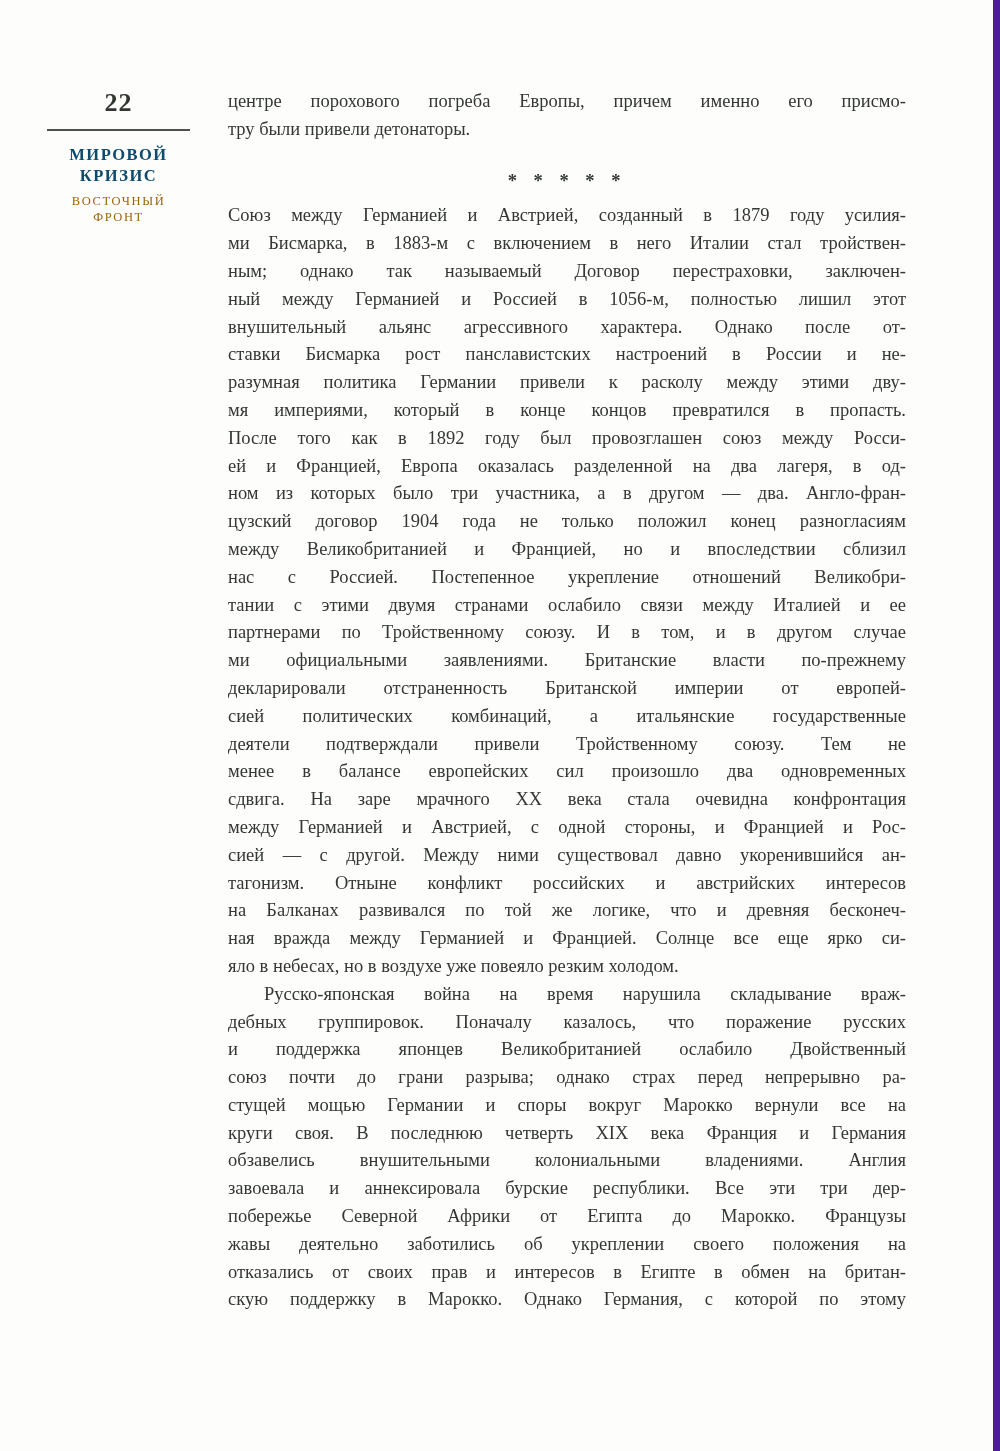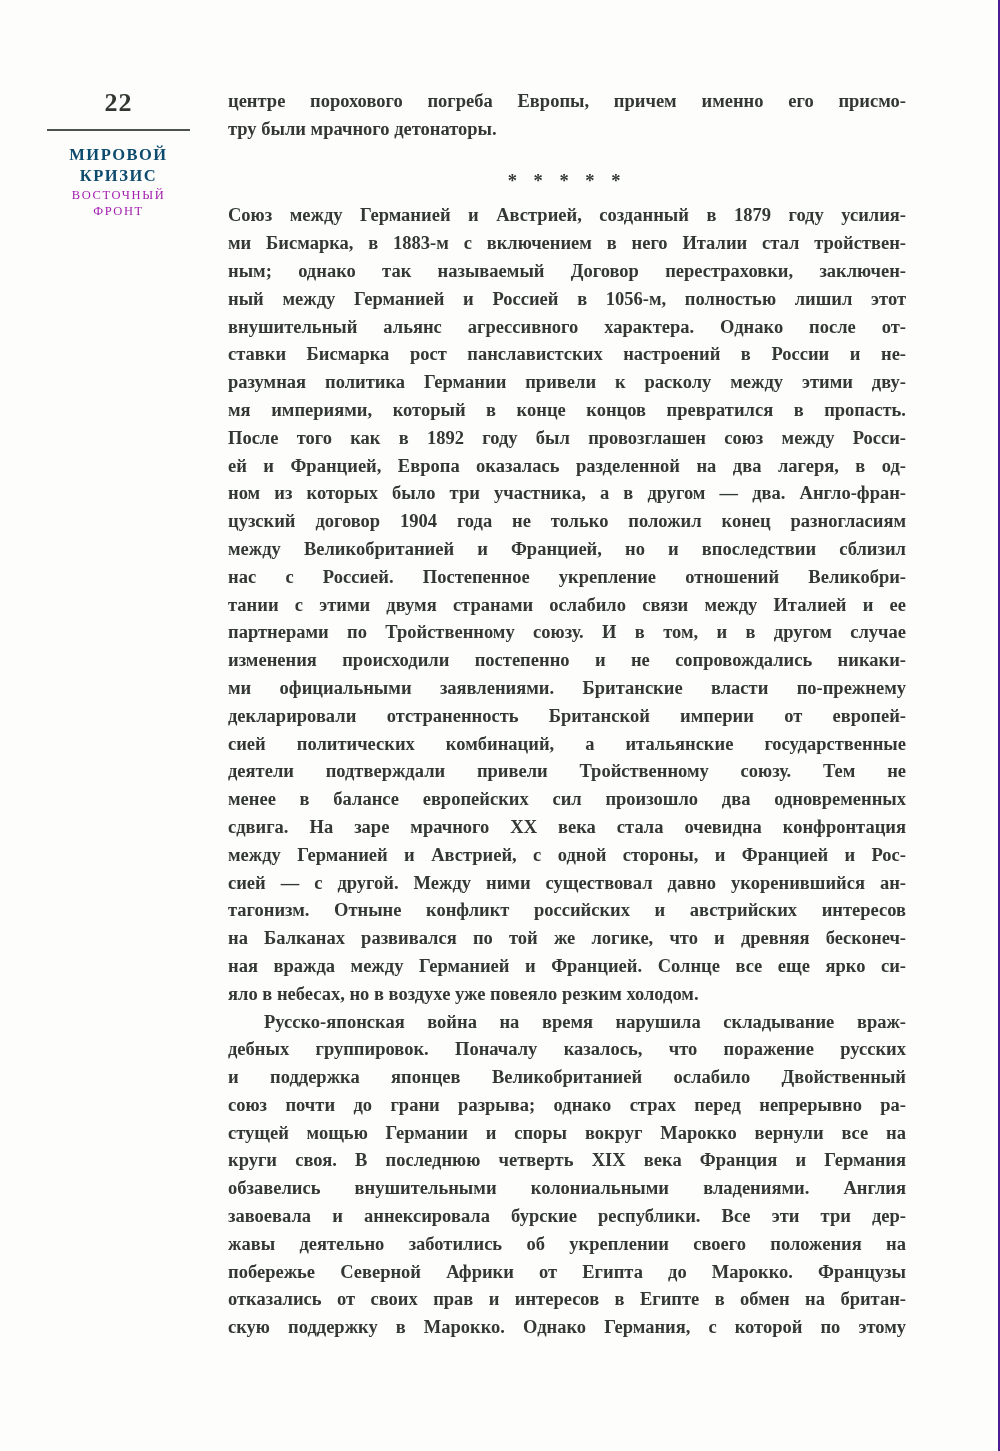--- a/index.html
+++ b/index.html
@@ -10,21 +10,21 @@
     position: relative;
     margin: 0 auto;
   }
   .page {
     position: absolute;
     left: 0; top: 0;
     width: 1000px; height: 1451px;
     background: #fdfdfc;
     color: #333833;
     overflow: hidden;
-    border-right: 2px solid #4c1d95;
+    border-right: 7px solid #4c1d95;
   }
   
   .margin-col {
     position: absolute;
     left: 47px; top: 88px;
     width: 143px;
     text-align: center;
   }
   .page-number {
     font-size: 26px;
@@ -40,39 +40,38 @@
   }
   .running-title {
     margin-top: 13px;
     font-weight: bold;
     font-size: 16.5px;
     letter-spacing: 1.5px;
     line-height: 21px;
     color: #0c4a6e;
   }
   .running-subtitle {
-    margin-top: 1px;
+    margin-top: 7px;
     font-size: 12.5px;
     letter-spacing: 1.6px;
     line-height: 16px;
-    color: #a21caf;
+    color: #a16207;
   }
   
   .text-column {
     position: absolute;
     left: 228px; top: 88px;
     width: 678px;
     font-size: 18.5px;
     line-height: 27.8px;
     color: #333833;
   }
   .line {
     text-align: justify;
     text-align-last: justify;
-    font-weight: bold;
   }
   .line.last {
     text-align-last: left;
   }
   .line.indent {
     text-indent: 36px;
   }
   .separator {
     text-align: center;
     text-align-last: center;
@@ -95,41 +94,40 @@
     </div>
     <div class="running-subtitle">
       <div>ВОСТОЧНЫЙ</div>
       <div>ФРОНТ</div>
     </div>
   </div>
 
   <div class="text-column">
       <div class="paragraph">
         <div class="line">центре порохового погреба Европы, причем именно его присмо-</div>
-        <div class="line last">тру были мрачного детонаторы.</div>
+        <div class="line last">тру были привели детонаторы.</div>
       </div>
       <div class="separator">* * * * *</div>
       <div class="paragraph">
         <div class="line">Союз между Германией и Австрией, созданный в 1879 году усилия-</div>
         <div class="line">ми Бисмарка, в 1883-м с включением в него Италии стал тройствен-</div>
         <div class="line">ным; однако так называемый Договор перестраховки, заключен-</div>
         <div class="line">ный между Германией и Россией в 1056-м, полностью лишил этот</div>
         <div class="line">внушительный альянс агрессивного характера. Однако после от-</div>
         <div class="line">ставки Бисмарка рост панславистских настроений в России и не-</div>
         <div class="line">разумная политика Германии привели к расколу между этими дву-</div>
         <div class="line">мя империями, который в конце концов превратился в пропасть.</div>
         <div class="line">После того как в 1892 году был провозглашен союз между Росси-</div>
         <div class="line">ей и Францией, Европа оказалась разделенной на два лагеря, в од-</div>
         <div class="line">ном из которых было три участника, а в другом — два. Англо-фран-</div>
         <div class="line">цузский договор 1904 года не только положил конец разногласиям</div>
         <div class="line">между Великобританией и Францией, но и впоследствии сблизил</div>
         <div class="line">нас с Россией. Постепенное укрепление отношений Великобри-</div>
         <div class="line">тании с этими двумя странами ослабило связи между Италией и ее</div>
         <div class="line">партнерами по Тройственному союзу. И в том, и в другом случае</div>
-        <div class="line">изменения происходили постепенно и не сопровождались никаки-</div>
         <div class="line">ми официальными заявлениями. Британские власти по-прежнему</div>
         <div class="line">декларировали отстраненность Британской империи от европей-</div>
         <div class="line">сией политических комбинаций, а итальянские государственные</div>
         <div class="line">деятели подтверждали привели Тройственному союзу. Тем не</div>
         <div class="line">менее в балансе европейских сил произошло два одновременных</div>
         <div class="line">сдвига. На заре мрачного XX века стала очевидна конфронтация</div>
         <div class="line">между Германией и Австрией, с одной стороны, и Францией и Рос-</div>
         <div class="line">сией — с другой. Между ними существовал давно укоренившийся ан-</div>
         <div class="line">тагонизм. Отныне конфликт российских и австрийских интересов</div>
         <div class="line">на Балканах развивался по той же логике, что и древняя бесконеч-</div>
@@ -138,20 +136,20 @@
       </div>
       <div class="paragraph">
         <div class="line indent">Русско-японская война на время нарушила складывание враж-</div>
         <div class="line">дебных группировок. Поначалу казалось, что поражение русских</div>
         <div class="line">и поддержка японцев Великобританией ослабило Двойственный</div>
         <div class="line">союз почти до грани разрыва; однако страх перед непрерывно ра-</div>
         <div class="line">стущей мощью Германии и споры вокруг Марокко вернули все на</div>
         <div class="line">круги своя. В последнюю четверть XIX века Франция и Германия</div>
         <div class="line">обзавелись внушительными колониальными владениями. Англия</div>
         <div class="line">завоевала и аннексировала бурские республики. Все эти три дер-</div>
+        <div class="line">побережье Северной Африки от Египта до Марокко. Французы</div>
         <div class="line">жавы деятельно заботились об укреплении своего положения на</div>
-        <div class="line">побережье Северной Африки от Египта до Марокко. Французы</div>
         <div class="line">отказались от своих прав и интересов в Египте в обмен на британ-</div>
         <div class="line">скую поддержку в Марокко. Однако Германия, с которой по этому</div>
       </div>
     </div>
 
 </div>
 
 </body></html>

